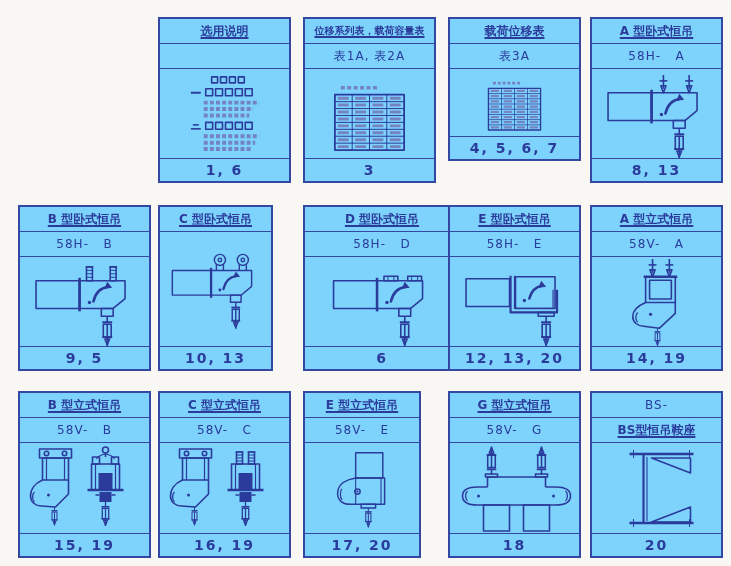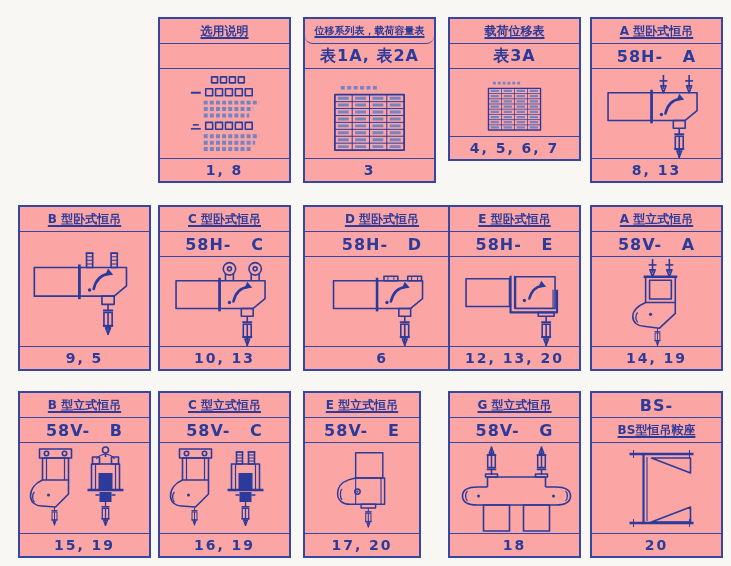--- a/index.html
+++ b/index.html
@@ -3,28 +3,28 @@
 <meta charset="utf-8">
 <style>
   html,body{margin:0;padding:0;}
   .page{
     position:relative;width:731px;height:566px;
     background:#f8f7f4;
     font-family:"DejaVu Sans",sans-serif;
     color:#2b3b9b;overflow:hidden;
   }
   .cell{
-    position:absolute;border:2px solid #3447a2;background:#fca5a5;
+    position:absolute;border:2px solid #3447a2;background:#7dd3fc;
     display:flex;flex-direction:column;box-sizing:border-box;
   }
   .band{display:flex;align-items:center;justify-content:center;white-space:pre;flex:none;}
   .band.title{height:24px;border-bottom:1.5px solid #3447a2;font-size:12px;font-weight:bold;}
   .band.title span{text-decoration:underline;text-underline-offset:2px;text-decoration-thickness:1.5px;}
-  .band.title.t-small{font-size:10px;border-radius:8px;}
-  .band.code{height:24px;border-bottom:1.5px solid #3447a2;font-size:16px;font-weight:bold;letter-spacing:1px;}
+  .band.title.t-small{font-size:10px;}
+  .band.code{height:24px;border-bottom:1.5px solid #3447a2;font-size:12px;font-weight:normal;letter-spacing:1px;}
   .band.pages{height:22px;border-top:1.5px solid #3447a2;font-size:14px;font-weight:bold;letter-spacing:2px;}
   .body{flex:1;display:flex;align-items:center;justify-content:center;overflow:hidden;}
   .body svg{width:100%;height:100%;}
   svg.d{fill:none;stroke:#2b3b9b;stroke-width:1.6;stroke-linejoin:round;}
   svg.d .f{fill:#2b3b9b;stroke:none;}
   svg.d .lt{stroke:#7483c2;}
   .defs{position:absolute;width:0;height:0;}
 </style>
 </head>
 <body>
@@ -73,21 +73,21 @@
         <rect x="44" y="54" width="7" height="7"></rect>
           <rect x="54" y="54" width="7" height="7"></rect>
           <rect x="64" y="54" width="7" height="7"></rect>
           <rect x="74" y="54" width="7" height="7"></rect>
           <rect x="84" y="54" width="7" height="7"></rect>
         <path class="lt" d="M42 68 H98" stroke-width="4" stroke-dasharray="4 2.2"></path>
         <path class="lt" d="M42 74.5 H94" stroke-width="4" stroke-dasharray="4 2.2"></path>
         <path class="lt" d="M42 81 H90" stroke-width="4" stroke-dasharray="4 2.2"></path>
       </svg>
     </div>
-    <div class="band pages"><span>1, 8</span></div>
+    <div class="band pages"><span>1, 6</span></div>
   </div>
 
   <div class="cell" style="left:303px;top:17px;width:133px;height:166px">
     <div class="band title t-small"><span>位移系列表，载荷容量表</span></div>
     <div class="band code"><span>表1A, 表2A</span></div>
     <div class="body">
       <svg class="d" viewBox="0 0 126 90">
         <path class="lt" d="M34 19 H72" stroke-width="3.5" stroke-dasharray="4 2.5"></path>
         <rect x="28" y="26" width="70" height="56" stroke-width="1.8"></rect>
         <path d="M45.5 26 V82 M63 26 V82 M80.5 26 V82" stroke-width="1"></path>
@@ -128,42 +128,42 @@
         <circle class="f" cx="68" cy="46" r="1.7"></circle>
         <rect x="80" y="52" width="12" height="8"></rect>
         <use href="#tbk" transform="translate(86,60)"></use>
       </svg>
     </div>
     <div class="band pages"><span>8, 13</span></div>
   </div>
 
   <div class="cell" style="left:18px;top:205px;width:133px;height:166px">
     <div class="band title"><span>B 型卧式恒吊</span></div>
+    <div class="band code"><span>58H-   B</span></div>
     <div class="body">
       <svg class="d" viewBox="0 0 126 90">
         <rect x="65" y="10" width="6" height="14"></rect>
           <path d="M64 10 H72 M65 13.5 H71 M65 17 H71 M65 20.5 H71" stroke-width="1"></path>
         <rect x="89" y="10" width="6" height="14"></rect>
           <path d="M88 10 H96 M89 13.5 H95 M89 17 H95 M89 20.5 H95" stroke-width="1"></path>
         <rect x="14" y="24" width="44" height="28"></rect>
         <path d="M58 21 V55" stroke-width="2.6"></path>
         <path d="M58 24 H104 V42 L92 52 H58 Z"></path>
         <path d="M72 45 C74 36 80 31 87 30" stroke-width="2.6" stroke-linecap="round"></path>
         <path class="f" d="M86 25 L91 31 L83 32 Z"></path>
         <circle class="f" cx="68" cy="46" r="1.7"></circle>
         <rect x="80" y="52" width="12" height="8"></rect>
         <use href="#tbk" transform="translate(86,60)"></use>
       </svg>
     </div>
     <div class="band pages"><span>9, 5</span></div>
   </div>
 
-  <div class="cell" style="left:158px;top:205px;width:133px;height:166px">
+  <div class="cell" style="left:158px;top:205px;width:115px;height:166px">
     <div class="band title"><span>C 型卧式恒吊</span></div>
-    <div class="band code"><span>58H-   C</span></div>
     <div class="body">
       <svg class="d" viewBox="0 0 126 90">
         <circle cx="68" cy="12" r="6.3"></circle>
           <circle cx="68" cy="12" r="2"></circle>
           <path d="M64 17 V24 M72 17 V24"></path>
         <circle cx="94" cy="12" r="6.3"></circle>
           <circle cx="94" cy="12" r="2"></circle>
           <path d="M90 17 V24 M98 17 V24"></path>
         <rect x="14" y="24" width="44" height="28"></rect>
         <path d="M58 21 V55" stroke-width="2.6"></path>

